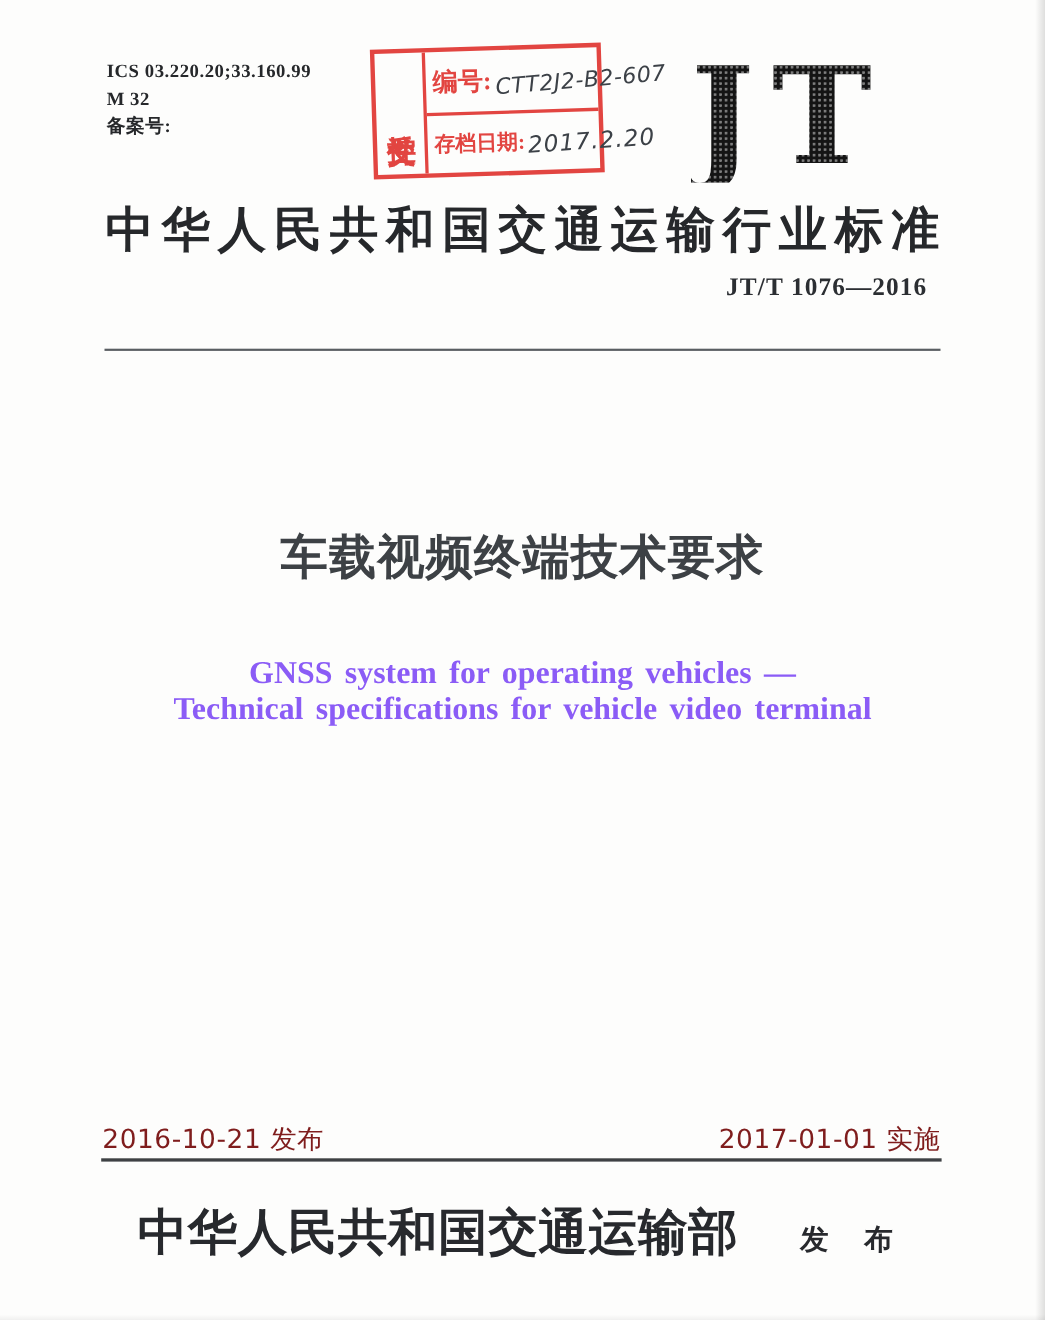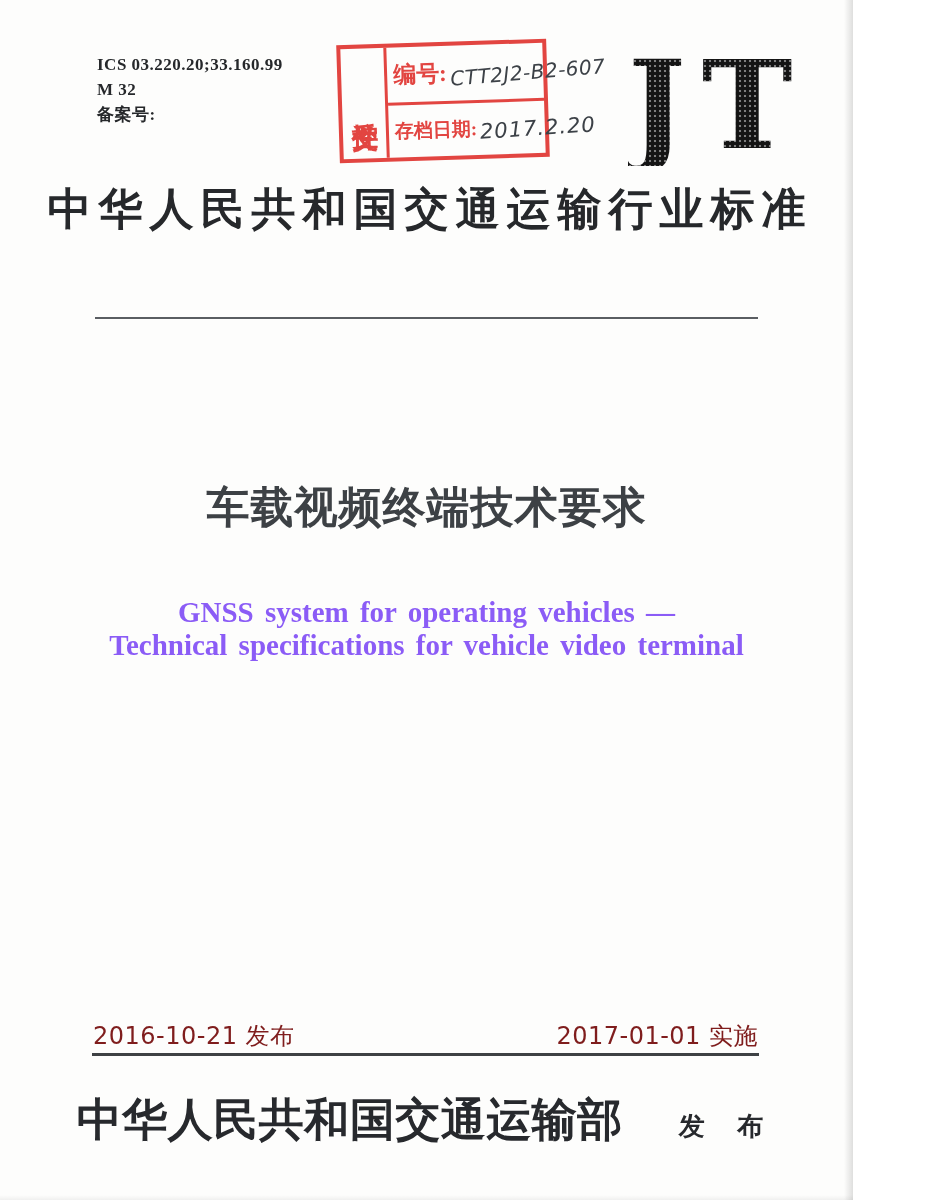--- a/index.html
+++ b/index.html
@@ -1,19 +1,19 @@
 <!DOCTYPE html>
 <html><head>
 <meta charset="utf-8">
 <style>
   * { margin:0; padding:0; box-sizing:border-box; }
   html,body { background:#ffffff; }
   .page {
     position:relative;
-    width:853px; height:1200px;
+    width:950px; height:1200px;
     background:#fdfdfc;
     overflow:hidden;
     font-family:"Liberation Serif","DejaVu Serif",serif;
     color:#222;
   }
   
   .scan-edge-right {
     position:absolute; top:0; bottom:0; right:0; width:9px;
     background:linear-gradient(to right, rgba(0,0,0,0), rgba(0,0,0,0.12));
   }
@@ -165,20 +165,21 @@
         <span class="stamp-label stamp-label-date">存档日期:</span>
         <span class="handwriting hw-date">2017.2.20</span>
       </div>
     </div>
   </div>
 
   <div class="jt-logo">JT</div>
 
   <div class="std-header">中华人民共和国交通运输行业标准</div>
 
+  <div class="std-number">JT/T 1076—2016</div>
 
   <div class="rule-top"></div>
 
   <div class="main-title">
     <div>车载视频终端技术要求</div>
   </div>
 
   <div class="en-title">
     <div>GNSS system for operating vehicles —</div>
     <div>Technical specifications for vehicle video terminal</div>

